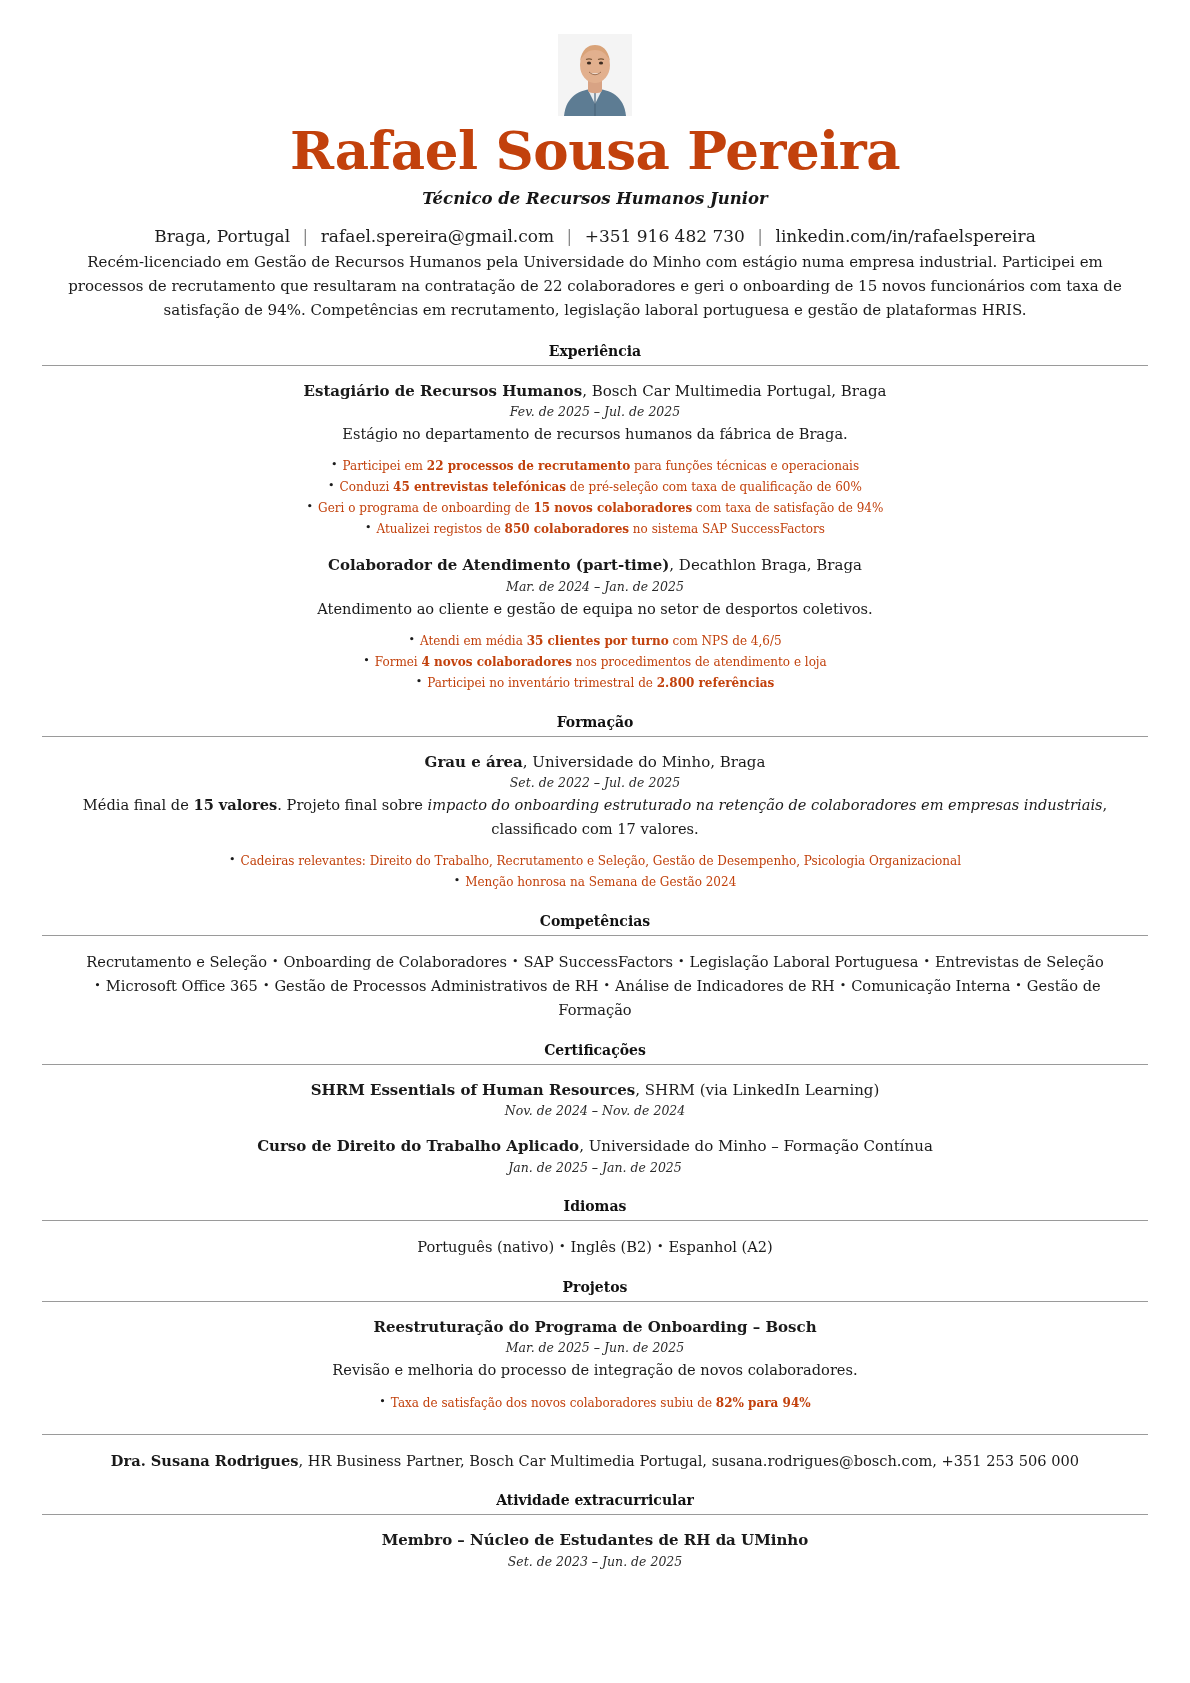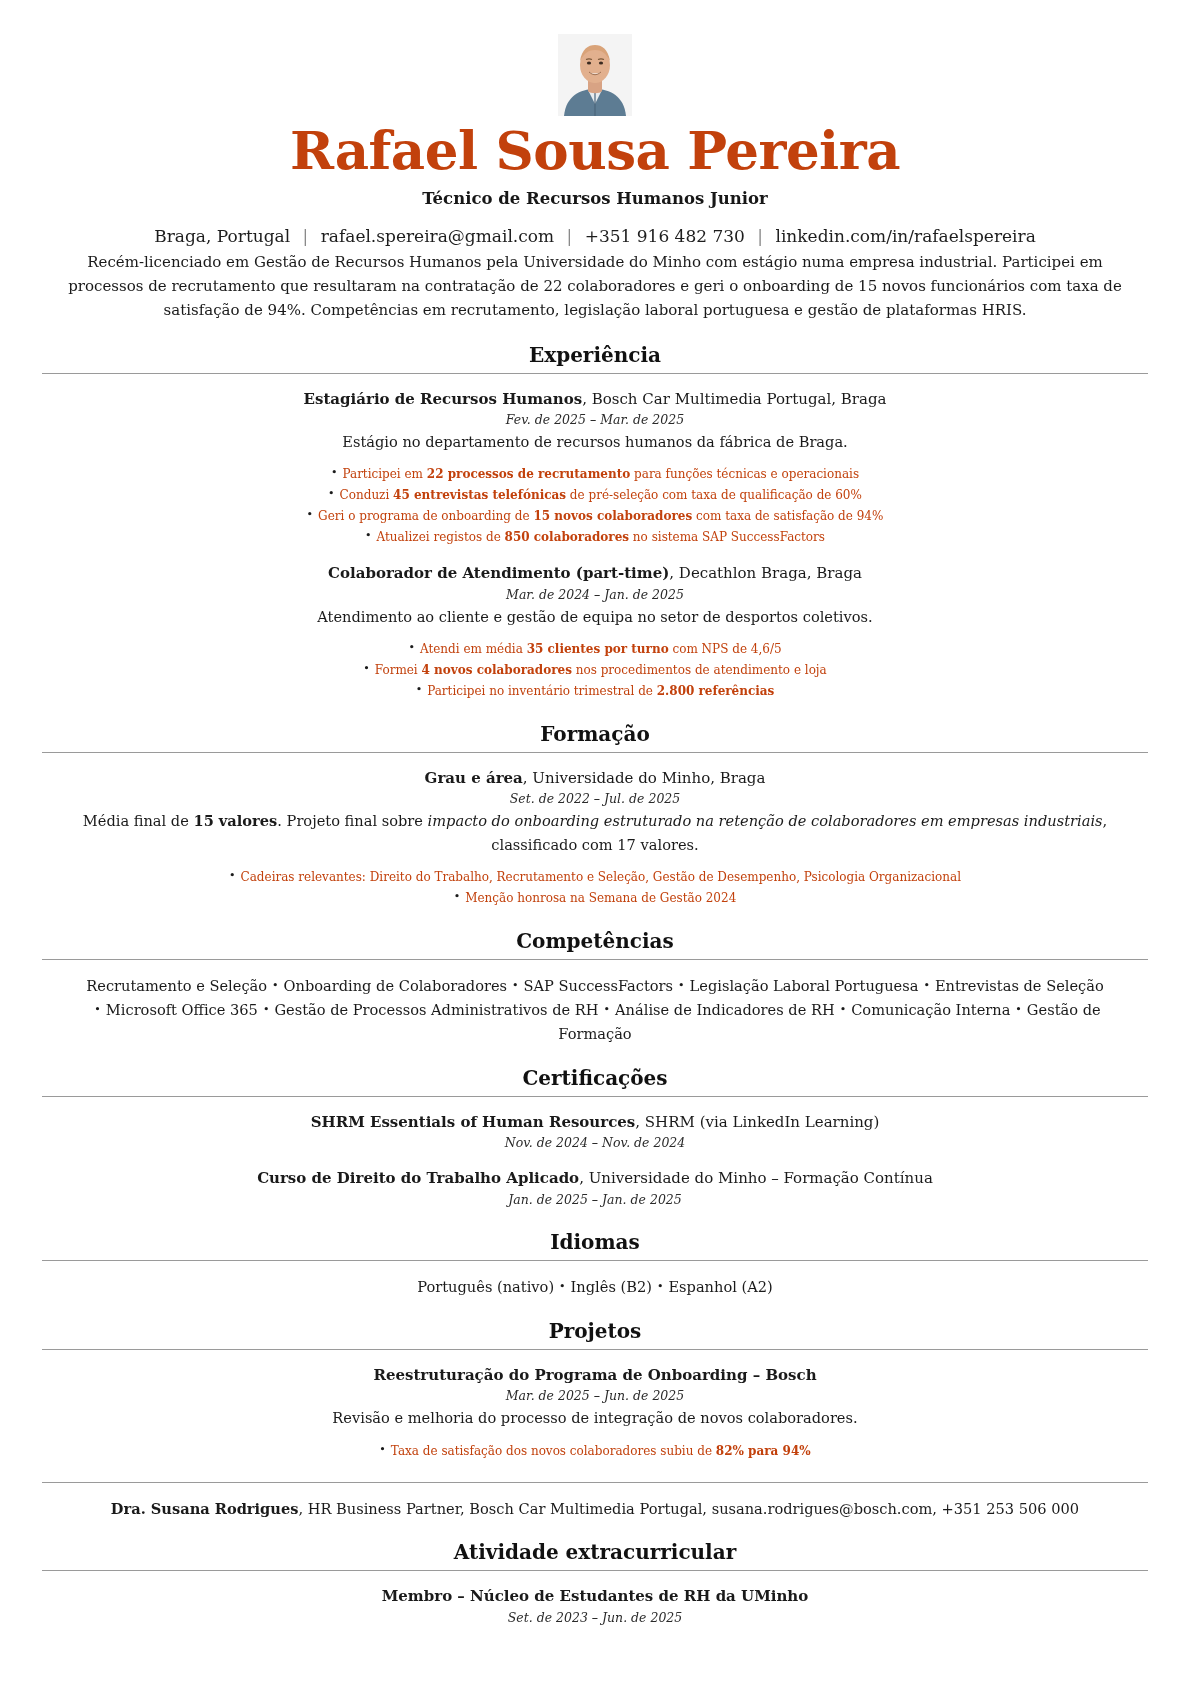--- a/index.html
+++ b/index.html
@@ -47,20 +47,21 @@
     letter-spacing: -0.5px;
     line-height: 1.08;
     margin: 4px 0 10px 0;
     color: #c2410c;
   }
   .role {
     font-size: 16.5px;
     font-weight: 700;
     margin: 0 0 16px 0;
     color: #171717;
+    font-style: italic;
   }
   .contact {
     font-size: 17px;
     color: #1d1d1d;
     line-height: 1.5;
   }
   .contact .sep {
     display: inline-block;
     padding: 0 7px;
     color: #8a8a8a;
@@ -74,21 +75,21 @@
     margin: 0 auto 10px auto;
     max-width: 1060px;
   }
 
   
   .section {
     margin-top: 20px;
   }
   .section-title {
     text-align: center;
-    font-size: 20px;
+    font-size: 14px;
     font-weight: 700;
     color: #111;
     margin: 0 0 6px 0;
   }
   .rule {
     height: 0;
     border-top: 1.6px solid #9a9a9a;
     margin: 0 0 14px 0;
   }
 
@@ -210,21 +211,21 @@
 
     <p class="summary"><span>Recém-licenciado em Gestão de Recursos Humanos pela Universidade do Minho com estágio numa empresa industrial. Participei em processos de recrutamento que resultaram na contratação de </span><span class="b">22 colaboradores</span><span> e geri o onboarding de </span><span class="b">15 novos funcionários</span><span> com taxa de satisfação de 94%. Competências em recrutamento, legislação laboral portuguesa e gestão de plataformas HRIS.</span></p>
   </div>
 
   <div class="section">
     <div class="section-title">Experiência</div>
     <div class="rule"></div>
     <div>
         <div class="entry">
           <div class="entry-head"><span class="b">Estagiário de Recursos Humanos</span><span>, Bosch Car Multimedia Portugal, Braga</span></div>
-          <div class="entry-dates">Fev. de 2025 – Mar. de 2025</div>
+          <div class="entry-dates">Fev. de 2025 – Jul. de 2025</div>
           <div class="entry-desc">Estágio no departamento de recursos humanos da fábrica de Braga.</div>
           <ul class="bullets">
             <li><span>Participei em </span><span class="b">22 processos de recrutamento</span><span> para funções técnicas e operacionais</span></li>
             <li><span>Conduzi </span><span class="b">45 entrevistas telefónicas</span><span> de pré-seleção com taxa de qualificação de 60%</span></li>
             <li><span>Geri o programa de onboarding de </span><span class="b">15 novos colaboradores</span><span> com taxa de satisfação de 94%</span></li>
             <li><span>Atualizei registos de </span><span class="b">850 colaboradores</span><span> no sistema SAP SuccessFactors</span></li>
           </ul>
         </div>
         <div class="entry">
           <div class="entry-head"><span class="b">Colaborador de Atendimento (part-time)</span><span>, Decathlon Braga, Braga</span></div>

